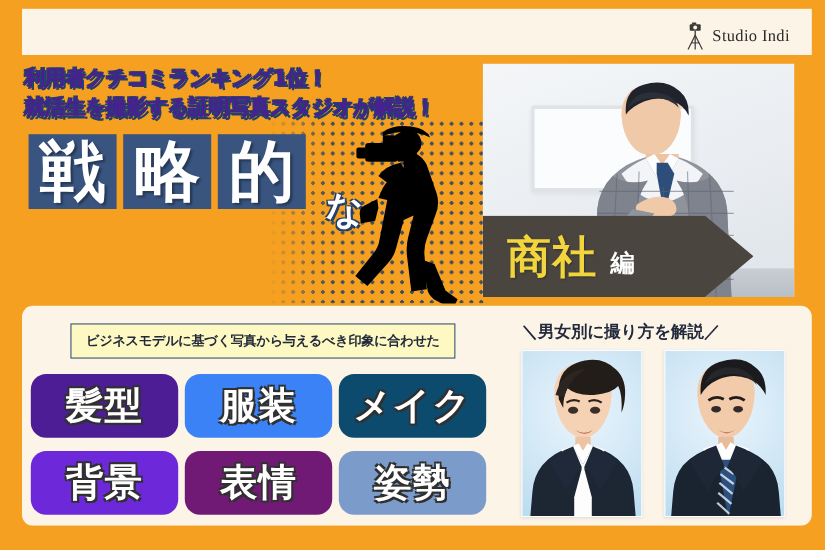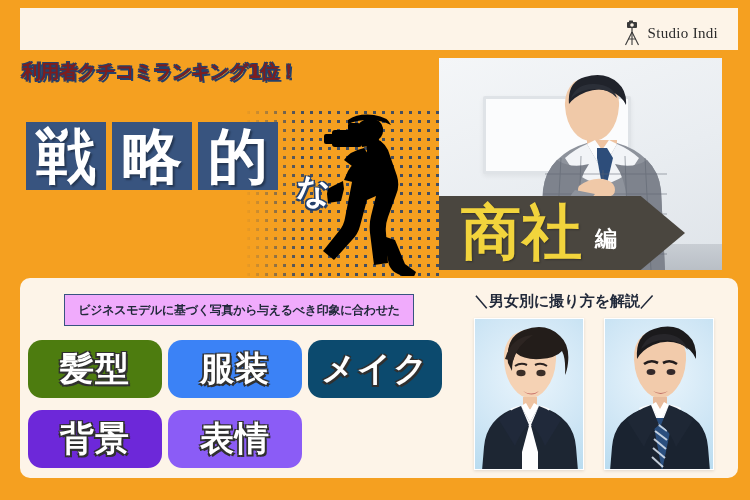--- a/index.html
+++ b/index.html
@@ -27,21 +27,21 @@
     font-family:"Liberation Serif", serif;
     font-size:15px; color:#2b2b2b; letter-spacing:.3px;
   }
   .tripod-icon { width:20px; height:26px; display:block; }
 
   
   .kicker {
     position:absolute; left:18px; top:58px;
     font-family:"DejaVu Sans", sans-serif;
     font-weight:bold; font-size:19px; line-height:27px;
-    color:#7f1d1d;
+    color:#4c1d95;
     text-shadow:2px 2px 0 #24406b, -1px -1px 0 #24406b,
                 1px -1px 0 #24406b, -1px 1px 0 #24406b;
     white-space:nowrap;
   }
   .kicker div { letter-spacing:-0.5px; }
 
   
   .halftone {
     position:absolute; left:240px; top:108px; width:200px; height:168px;
     background-image:radial-gradient(#24406b 1.6px, transparent 1.7px);
@@ -112,40 +112,40 @@
 
   
   .arrow-banner {
     position:absolute; left:435px; top:196px; width:246px; height:74px;
     background:#4a463f;
     clip-path:polygon(0 0, 82% 0, 100% 50%, 82% 100%, 0 100%);
     display:flex; align-items:center;
   }
   .arrow-main {
     font-family:"DejaVu Sans", sans-serif;
-    font-weight:bold; font-size:60px; color:#f2d43c;
+    font-weight:bold; font-size:40px; color:#f2d43c;
     margin-left:22px; letter-spacing:1px;
     text-shadow:1px 1px 2px rgba(0,0,0,.3);
   }
   .arrow-sub {
     font-family:"DejaVu Sans", sans-serif;
     font-weight:bold; font-size:22px; color:#ffffff;
     margin-left:12px; margin-top:12px;
   }
 
   
   .lower-panel {
     position:absolute; left:16px; top:278px; width:718px; height:200px;
     background:#fdf4e8; border-radius:10px;
   }
 
   
   .caption-box {
     position:absolute; left:60px; top:294px; width:350px; height:32px;
-    background:#f0abfc; border:1.5px solid #38547f;
+    background:#fef9c3; border:1.5px solid #38547f;
     display:flex; align-items:center; justify-content:center;
   }
   .caption-box span {
     font-family:"DejaVu Sans", sans-serif;
     font-size:12px; color:#21293a; font-weight:bold; letter-spacing:-0.3px;
     white-space:nowrap;
   }
 
   
   .pill-grid {
@@ -209,20 +209,21 @@
           <path d="M10 12 L10 25" stroke="#3a3a3a" stroke-width="1.1" fill="none"></path>
           <path d="M6.2 19 L13.8 19" stroke="#3a3a3a" stroke-width="0.9" fill="none"></path>
         </svg>
       </span>
       <span class="logo-text">Studio Indi</span>
     </div>
   </div>
 
   <div class="kicker">
     <div>利用者クチコミランキング1位！</div>
+    <div>就活生を撮影する証明写真スタジオが解説！</div>
   </div>
 
   <div class="halftone"></div>
 
   <div class="kanji-row">
     <div class="kanji-box">
       <span>戦</span>
     </div>
     <div class="kanji-box">
       <span>略</span>
@@ -289,34 +290,37 @@
     <span class="arrow-sub">編</span>
   </div>
 
   <div class="lower-panel"></div>
 
   <div class="caption-box">
     <span>ビジネスモデルに基づく写真から与えるべき印象に合わせた</span>
   </div>
 
   <div class="pill-grid">
-    <div class="pill" style="background:#4d7c0f">
+    <div class="pill" style="background:#4c1d95">
       <span>髪型</span>
     </div>
     <div class="pill" style="background:#3b82f6">
       <span>服装</span>
     </div>
     <div class="pill" style="background:#0c4a6e">
       <span>メイク</span>
     </div>
     <div class="pill" style="background:#6d28d9">
       <span>背景</span>
     </div>
-    <div class="pill" style="background:#8b5cf6">
+    <div class="pill" style="background:#701a75">
       <span>表情</span>
+    </div>
+    <div class="pill" style="background:#7b9ccb">
+      <span>姿勢</span>
     </div>
   </div>
 
   <div class="gender-caption">＼男女別に撮り方を解説／</div>
 
   <div class="id-photos">
 
     <div class="id-photo">
       <div class="id-bg"></div>
       <svg class="id-svg" viewBox="0 0 110 152" width="110" height="152">

